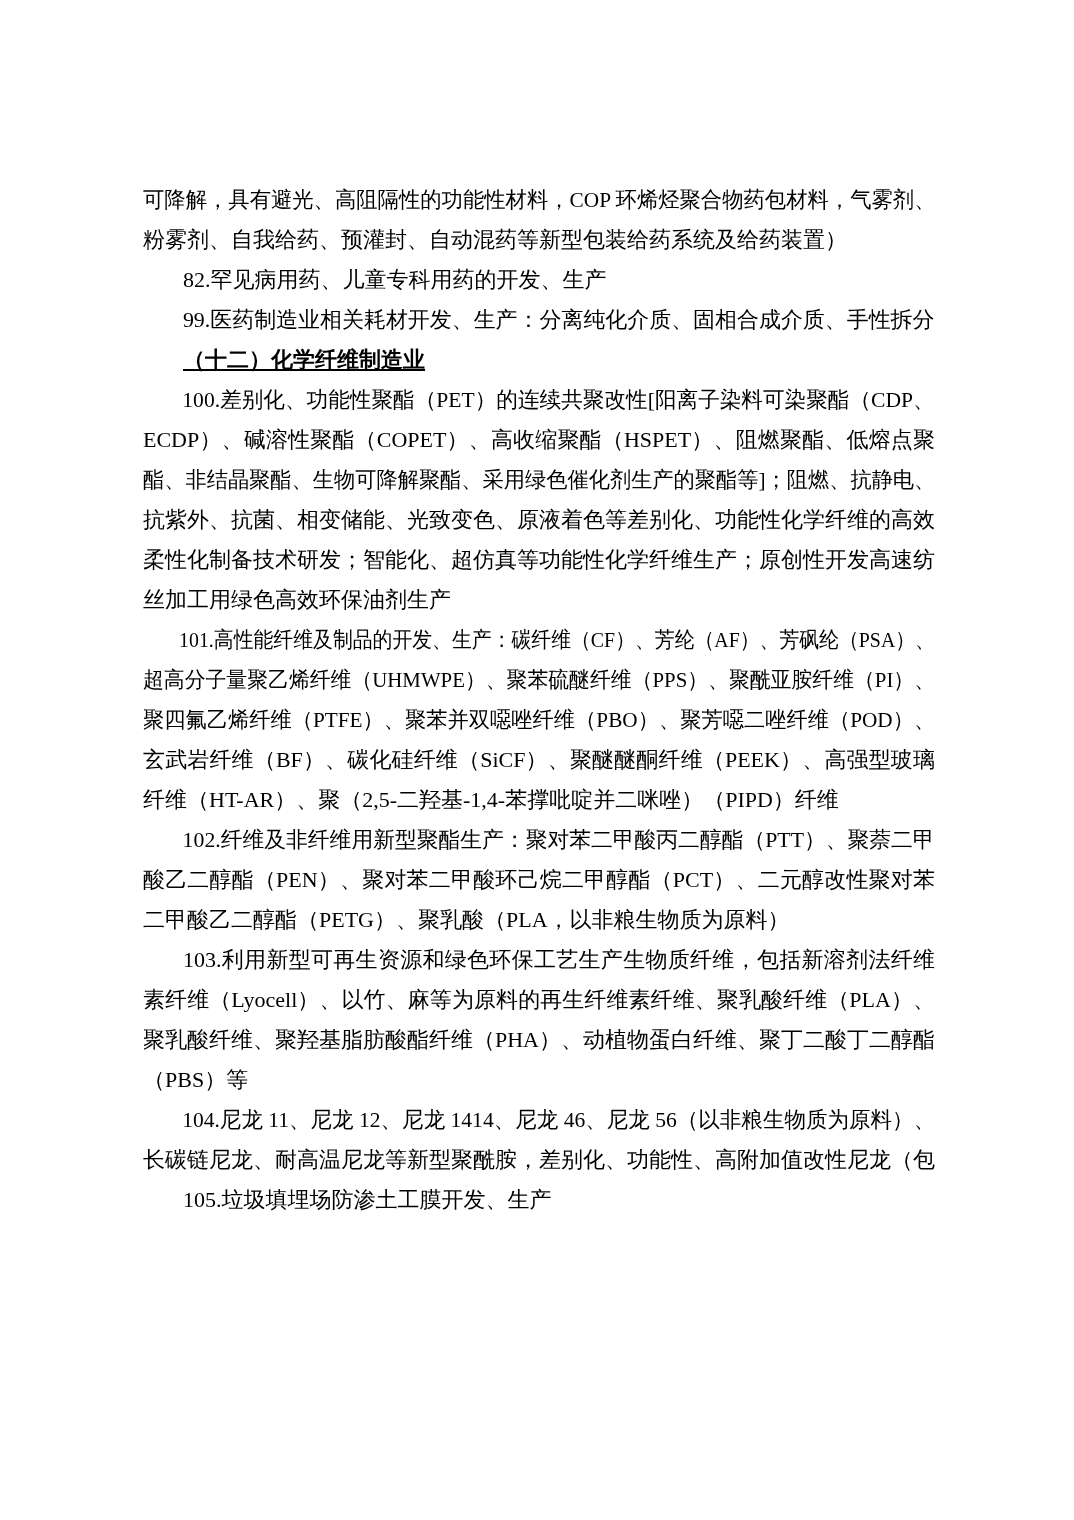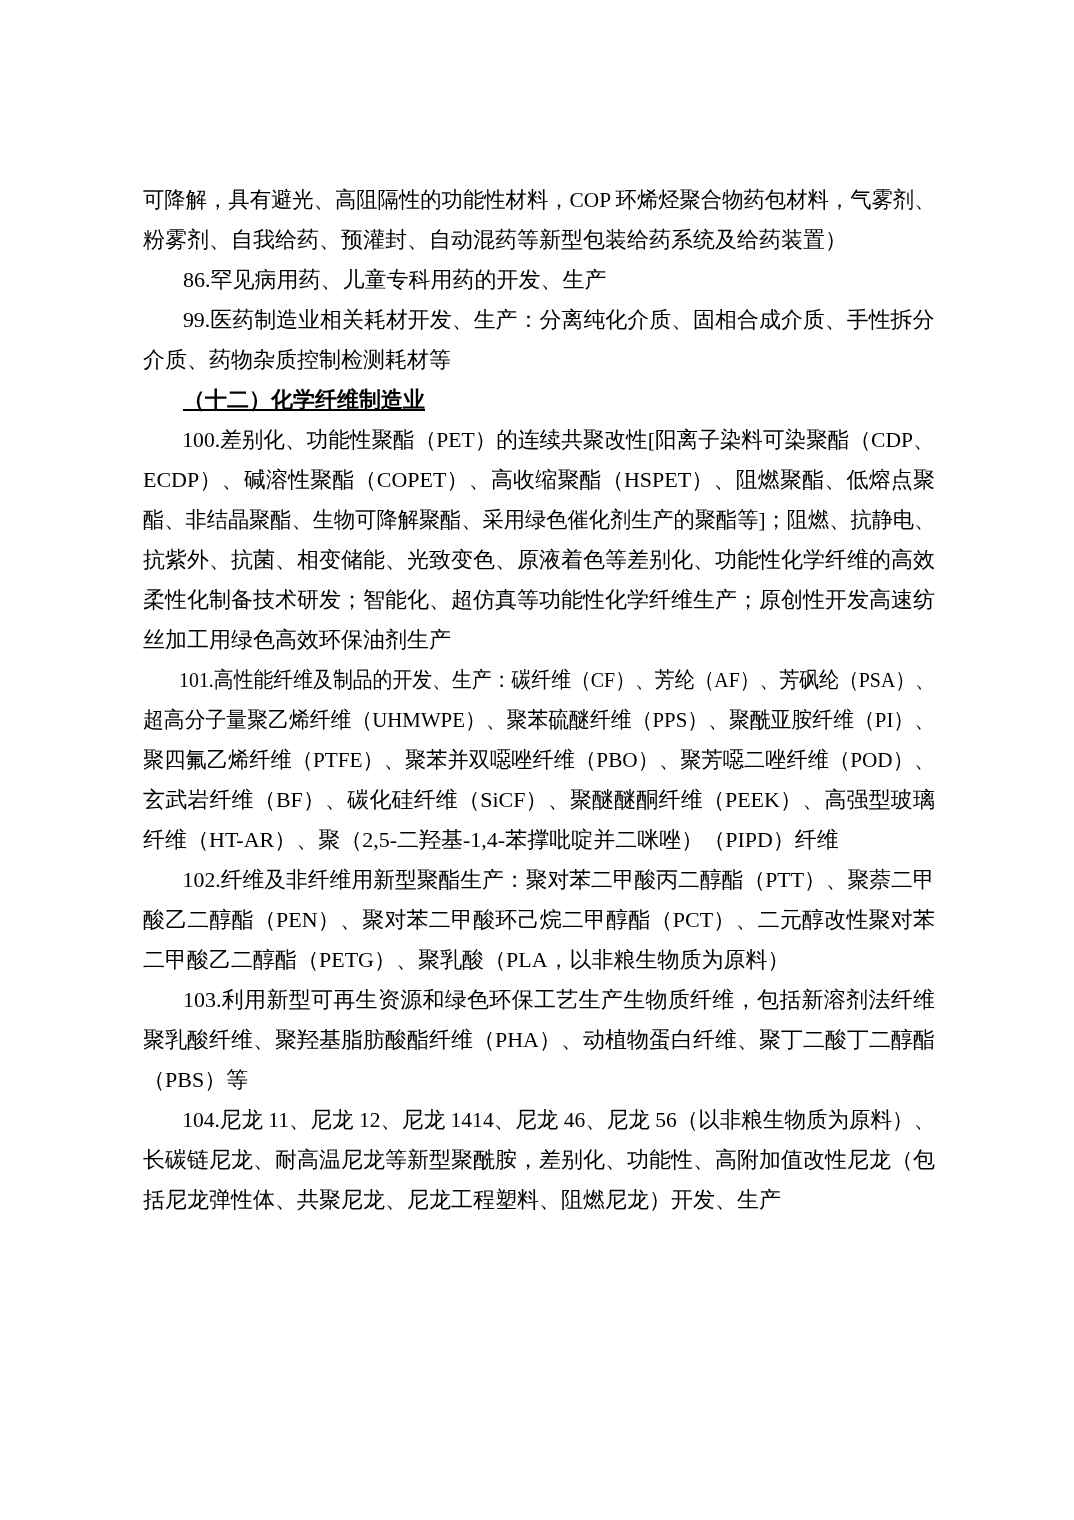--- a/index.html
+++ b/index.html
@@ -51,40 +51,39 @@
     font-family: Liberation Serif, serif;
   }
 </style>
 </head>
 <body>
 
 <div class="page">
   <div class="doc">
       <div class="line" style="transform-origin: left center; transform: scaleX(0.9694);">可降解，具有避光、高阻隔性的功能性材料，COP 环烯烃聚合物药包材料，气雾剂、</div>
       <div class="line para-end">粉雾剂、自我给药、预灌封、自动混药等新型包装给药系统及给药装置）</div>
-      <div class="line indent para-end">86.罕见病用药、儿童专科用药的开发、生产</div>
+      <div class="line indent para-end">82.罕见病用药、儿童专科用药的开发、生产</div>
       <div class="line indent" style="transform-origin: left center; transform: scaleX(0.997481);">99.医药制造业相关耗材开发、生产：分离纯化介质、固相合成介质、手性拆分</div>
-      <div class="line para-end">介质、药物杂质控制检测耗材等</div>
       <div class="line heading indent para-end">（十二）化学纤维制造业</div>
       <div class="line indent" style="transform-origin: left center; transform: scaleX(0.98263);">100.差别化、功能性聚酯（PET）的连续共聚改性[阳离子染料可染聚酯（CDP、</div>
       <div class="line fill">ECDP）、碱溶性聚酯（COPET）、高收缩聚酯（HSPET）、阻燃聚酯、低熔点聚</div>
       <div class="line" style="transform-origin: left center; transform: scaleX(0.964677);">酯、非结晶聚酯、生物可降解聚酯、采用绿色催化剂生产的聚酯等]；阻燃、抗静电、</div>
       <div class="line fill">抗紫外、抗菌、相变储能、光致变色、原液着色等差别化、功能性化学纤维的高效</div>
       <div class="line fill">柔性化制备技术研发；智能化、超仿真等功能性化学纤维生产；原创性开发高速纺</div>
       <div class="line para-end">丝加工用绿色高效环保油剂生产</div>
       <div class="line indent" style="transform-origin: left center; transform: scaleX(0.90205);">101.高性能纤维及制品的开发、生产：碳纤维（CF）、芳纶（AF）、芳砜纶（PSA）、</div>
       <div class="line" style="transform-origin: left center; transform: scaleX(0.947368);">超高分子量聚乙烯纤维（UHMWPE）、聚苯硫醚纤维（PPS）、聚酰亚胺纤维（PI）、</div>
       <div class="line" style="transform-origin: left center; transform: scaleX(0.965854);">聚四氟乙烯纤维（PTFE）、聚苯并双噁唑纤维（PBO）、聚芳噁二唑纤维（POD）、</div>
       <div class="line fill">玄武岩纤维（BF）、碳化硅纤维（SiCF）、聚醚醚酮纤维（PEEK）、高强型玻璃</div>
       <div class="line para-end">纤维（HT-AR）、聚（2,5-二羟基-1,4-苯撑吡啶并二咪唑）（PIPD）纤维</div>
       <div class="line indent" style="transform-origin: left center; transform: scaleX(0.99);">102.纤维及非纤维用新型聚酯生产：聚对苯二甲酸丙二醇酯（PTT）、聚萘二甲</div>
       <div class="line fill">酸乙二醇酯（PEN）、聚对苯二甲酸环己烷二甲醇酯（PCT）、二元醇改性聚对苯</div>
       <div class="line para-end">二甲酸乙二醇酯（PETG）、聚乳酸（PLA，以非粮生物质为原料）</div>
       <div class="line indent fill">103.利用新型可再生资源和绿色环保工艺生产生物质纤维，包括新溶剂法纤维</div>
+      <div class="line fill">素纤维（Lyocell）、以竹、麻等为原料的再生纤维素纤维、聚乳酸纤维（PLA）、</div>
       <div class="line fill">聚乳酸纤维、聚羟基脂肪酸酯纤维（PHA）、动植物蛋白纤维、聚丁二酸丁二醇酯</div>
       <div class="line para-end">（PBS）等</div>
       <div class="line indent" style="transform-origin: left center; transform: scaleX(0.978986);">104.尼龙 11、尼龙 12、尼龙 1414、尼龙 46、尼龙 56（以非粮生物质为原料）、</div>
       <div class="line fill">长碳链尼龙、耐高温尼龙等新型聚酰胺，差别化、功能性、高附加值改性尼龙（包</div>
-      <div class="line para-end">括尼龙弹性体、共聚尼龙、尼龙工程塑料、阻燃尼龙）开发、生产</div>
       <div class="line indent para-end">105.垃圾填埋场防渗土工膜开发、生产</div>
       <div class="line heading indent para-end">（十三）橡胶和塑料制品业</div>
     </div>
 </div>
 
 </body></html>

